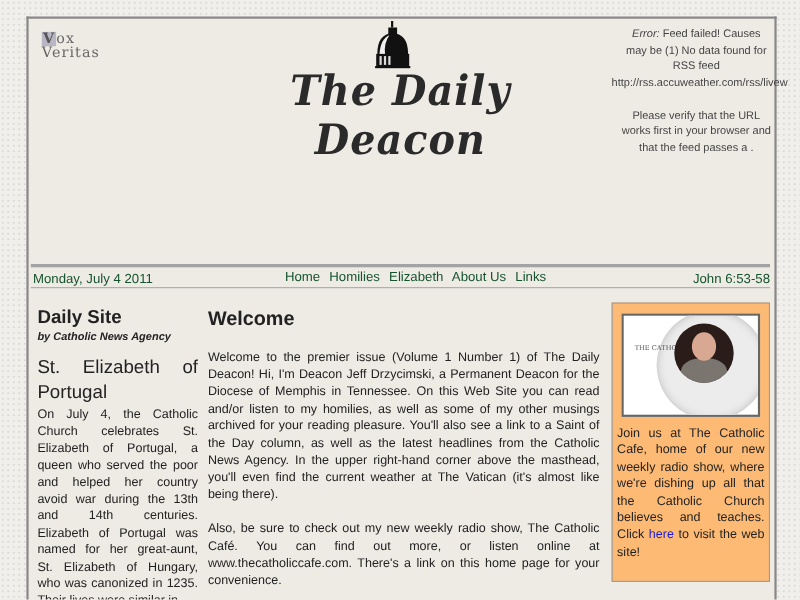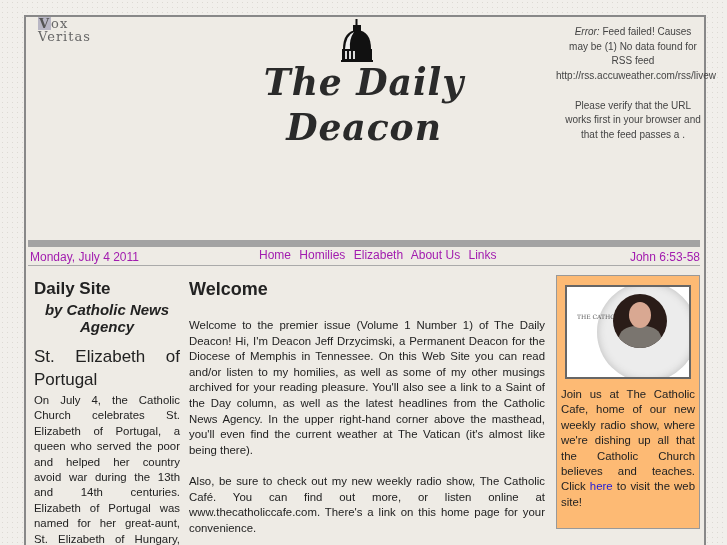--- a/index.html
+++ b/index.html
@@ -9,46 +9,46 @@
       background-image: radial-gradient(#dcd9d3 0.6px, transparent 0.7px);
       background-size: 5px 5px;
       font-family: "Liberation Sans", sans-serif;
       position: relative;
     }
     .page {
       position: absolute; left: 24px; top: 15px; width: 678px; height: 560px;
       background: #eeebe5;
       border-left: 2px solid #888; border-top: 2px solid #888; border-right: 2px solid #888;
     }
-    .logo-small { position: absolute; left: 12px; top: 0; font-family: "DejaVu Serif", serif; color: #666; font-size: 13px; line-height: 13px; letter-spacing: 1px; }
+    .logo-small { position: absolute; left: 12px; top: 12px; font-family: "DejaVu Serif", serif; color: #666; font-size: 13px; line-height: 13px; letter-spacing: 1px; }
     .logo-small .v1 { display:inline-block; background:#b8b6c4; color:#555; font-weight:bold; padding:0 1px; }
     .dome { position: absolute; left: 313px; top: 2px; }
     .masthead {
       position: absolute; left: 168px; top: 42px; width: 340px; text-align: center;
       font-family: "DejaVu Serif", serif; font-weight: bold; font-size: 38px; color: #2a2a2a;
       letter-spacing: 1px; font-style: italic; transform: scaleX(0.95);
     }
     .weather {
       position: absolute; left: 538px; top: 8px; width: 138px; text-align: center;
       font-size: 10px; line-height: 14.7px; color: #444;
     }
     .weather .err { font-style: italic; }
     .weather .url { white-space: nowrap; margin-left: -8px; }
     .navbar {
       position: absolute; left: 2px; top: 223px; width: 672px; height: 18px;
-      border-top: 7px solid #a3a3a3; border-bottom: 1px solid #aaa;
-      font-size: 12px; line-height: 18px; color: #a21caf;
+      border-top: 3px solid #a3a3a3; border-bottom: 1px solid #aaa;
+      font-size: 12px; line-height: 18px; color: #14532d;
     }
     .navbar .date { position: absolute; left: 2px; top: 1px; }
     .navbar .links { position: absolute; left: 231px; top: -1px; }
     .navbar .links span { margin-right: 5px; cursor: pointer; }
     .navbar .verse { position: absolute; right: 0px; top: 1px; }
     .saint { position: absolute; left: 8px; top: 262px; width: 146px; color: #222; }
     .saint h2 { margin: 0; font-size: 17px; font-weight: bold; }
-    .saint .by { font-size: 15px; font-style: italic; font-weight: bold; margin-top: 2px; text-align: center; }
+    .saint .by { font-size: 10px; font-style: italic; font-weight: bold; margin-top: 2px; }
     .saint h3 { margin: 10px 0 0 0; font-size: 17px; line-height: 23px; font-weight: normal; text-align: justify; text-align-last: left; }
     .saint p { margin: 2px 0 0 0; font-size: 11.4px; line-height: 15.4px; text-align: justify; }
     .main { position: absolute; left: 163px; top: 262px; width: 356px; color: #222; }
     .main h1 { margin: 0; font-size: 18px; font-weight: bold; }
     .main p { margin: 18px 0 0 0; font-size: 11.4px; line-height: 15.6px; text-align: justify; }
     .main p + p { margin-top: 15.6px; }
     .sidebox {
       position: absolute; left: 530px; top: 258px; width: 134px; height: 252px;
       background: #fdba74; border: 1px solid #999; padding: 0 4px;
     }

